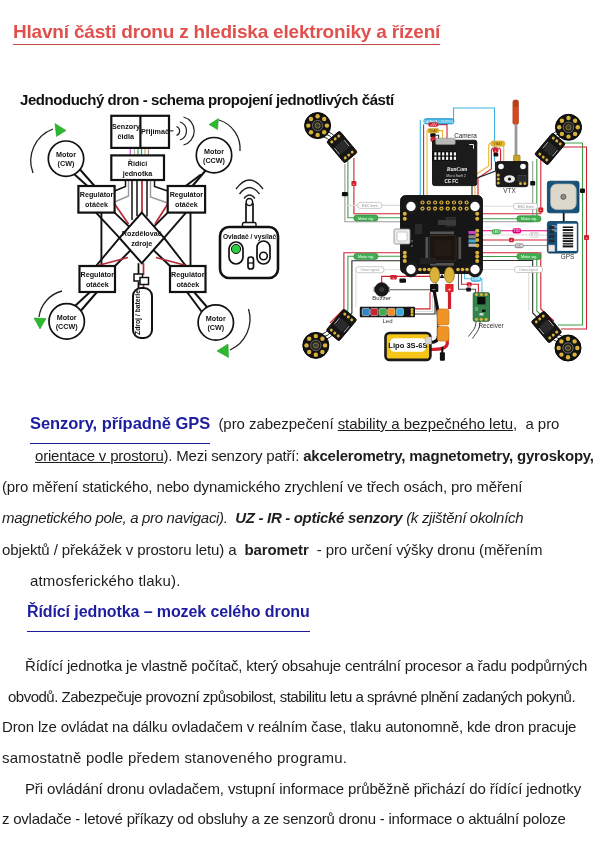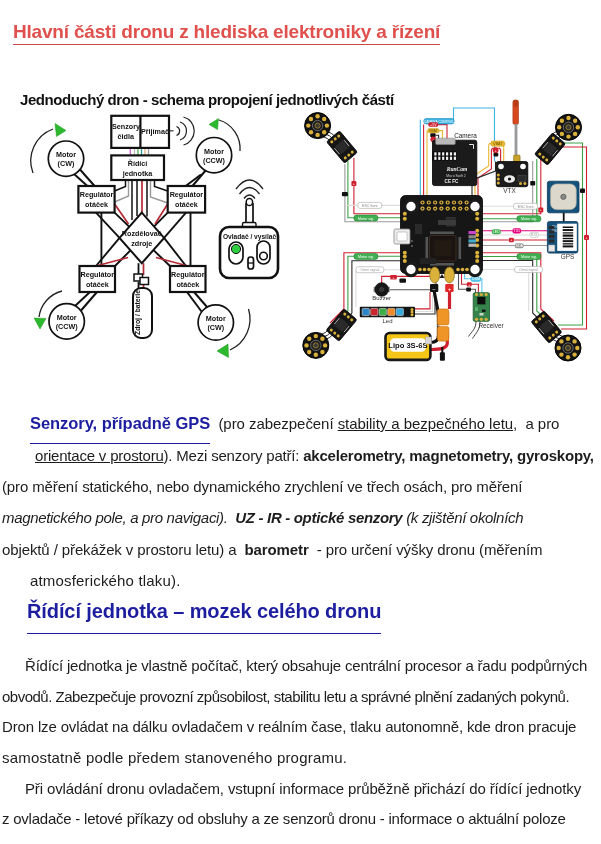--- a/index.html
+++ b/index.html
@@ -578,19 +578,19 @@
 <text x="117.9" y="263.3" font-family="Liberation Sans, sans-serif" font-size="7.6" font-weight="bold" fill="#111" text-anchor="middle">Lipo 3S-6S</text>
 <rect x="135.5" y="252" width="6" height="7" fill="#d8d8d8" stroke="#aaa" stroke-width="0.5"></rect>
 </svg>
 
 <div class="t" style="left:2px; top:414px; letter-spacing:-0.05px;"><span style="margin-left:28px; font-size:16.5px;" class="hb">Senzory, případně GPS</span>&nbsp; (pro zabezpečení <u>stability a bezpečného letu</u>,&nbsp; a pro</div>
 <div class="t" style="left:17px; top:446px; letter-spacing:-0.2px;margin-left:18px;"><u>orientace v prostoru</u>). Mezi senzory patří: <b>akcelerometry, magnetometry, gyroskopy,</b></div>
 <div class="t" style="left:2px; top:477px; letter-spacing:-0.13px;">(pro měření statického, nebo dynamického zrychlení ve třech osách, pro měření</div>
 <div class="t" style="left:2px; top:508px; letter-spacing:-0.32px;font-style:italic;">magnetického pole, a pro navigaci).&nbsp; <b>UZ - IR - optické senzory</b> (k zjištění okolních</div>
 <div class="t" style="left:2px; top:540px; letter-spacing:-0.11px;">objektů / překážek v prostoru letu) a&nbsp; <b>barometr</b>&nbsp; - pro určení výšky dronu (měřením</div>
 <div class="t" style="left:2px; top:571px; letter-spacing:0.17px;margin-left:28px;">atmosferického tlaku).</div>
-<div class="t" style="left:27px; top:602px;"><span class="hb" style="font-size:20px;">Řídící jednotka – mozek celého dronu</span></div>
+<div class="t" style="left:27px; top:602px;"><span class="hb" style="font-size:16px;">Řídící jednotka – mozek celého dronu</span></div>
 <div class="t" style="left:2px; top:656px; letter-spacing:-0.2px;"><span style="margin-left:23px;"></span>Řídící jednotka je vlastně počítač, který obsahuje centrální procesor a řadu podpůrných</div>
-<div class="t" style="left:2px; top:687px; letter-spacing:-0.5px;">obvodů. Zabezpečuje provozní způsobilost, stabilitu letu a správné plnění zadaných pokynů.</div>
+<div class="t" style="left:8px; top:687px; letter-spacing:-0.5px;">obvodů. Zabezpečuje provozní způsobilost, stabilitu letu a správné plnění zadaných pokynů.</div>
 <div class="t" style="left:2px; top:717px; letter-spacing:-0.15px;">Dron lze ovládat na dálku ovladačem v reálním čase, tlaku autonomně, kde dron pracuje</div>
 <div class="t" style="left:2px; top:748px; letter-spacing:0.2px;">samostatně podle předem stanoveného programu.</div>
 <div class="t" style="left:2px; top:779px; letter-spacing:-0.13px;"><span style="margin-left:23px;"></span>Při ovládání dronu ovladačem, vstupní informace průběžně přichází do řídící jednotky</div>
 <div class="t" style="left:2px; top:809px; letter-spacing:-0.23px;">z ovladače - letové příkazy od obsluhy a ze senzorů dronu - informace o aktuální poloze</div>
 
 </body></html>

